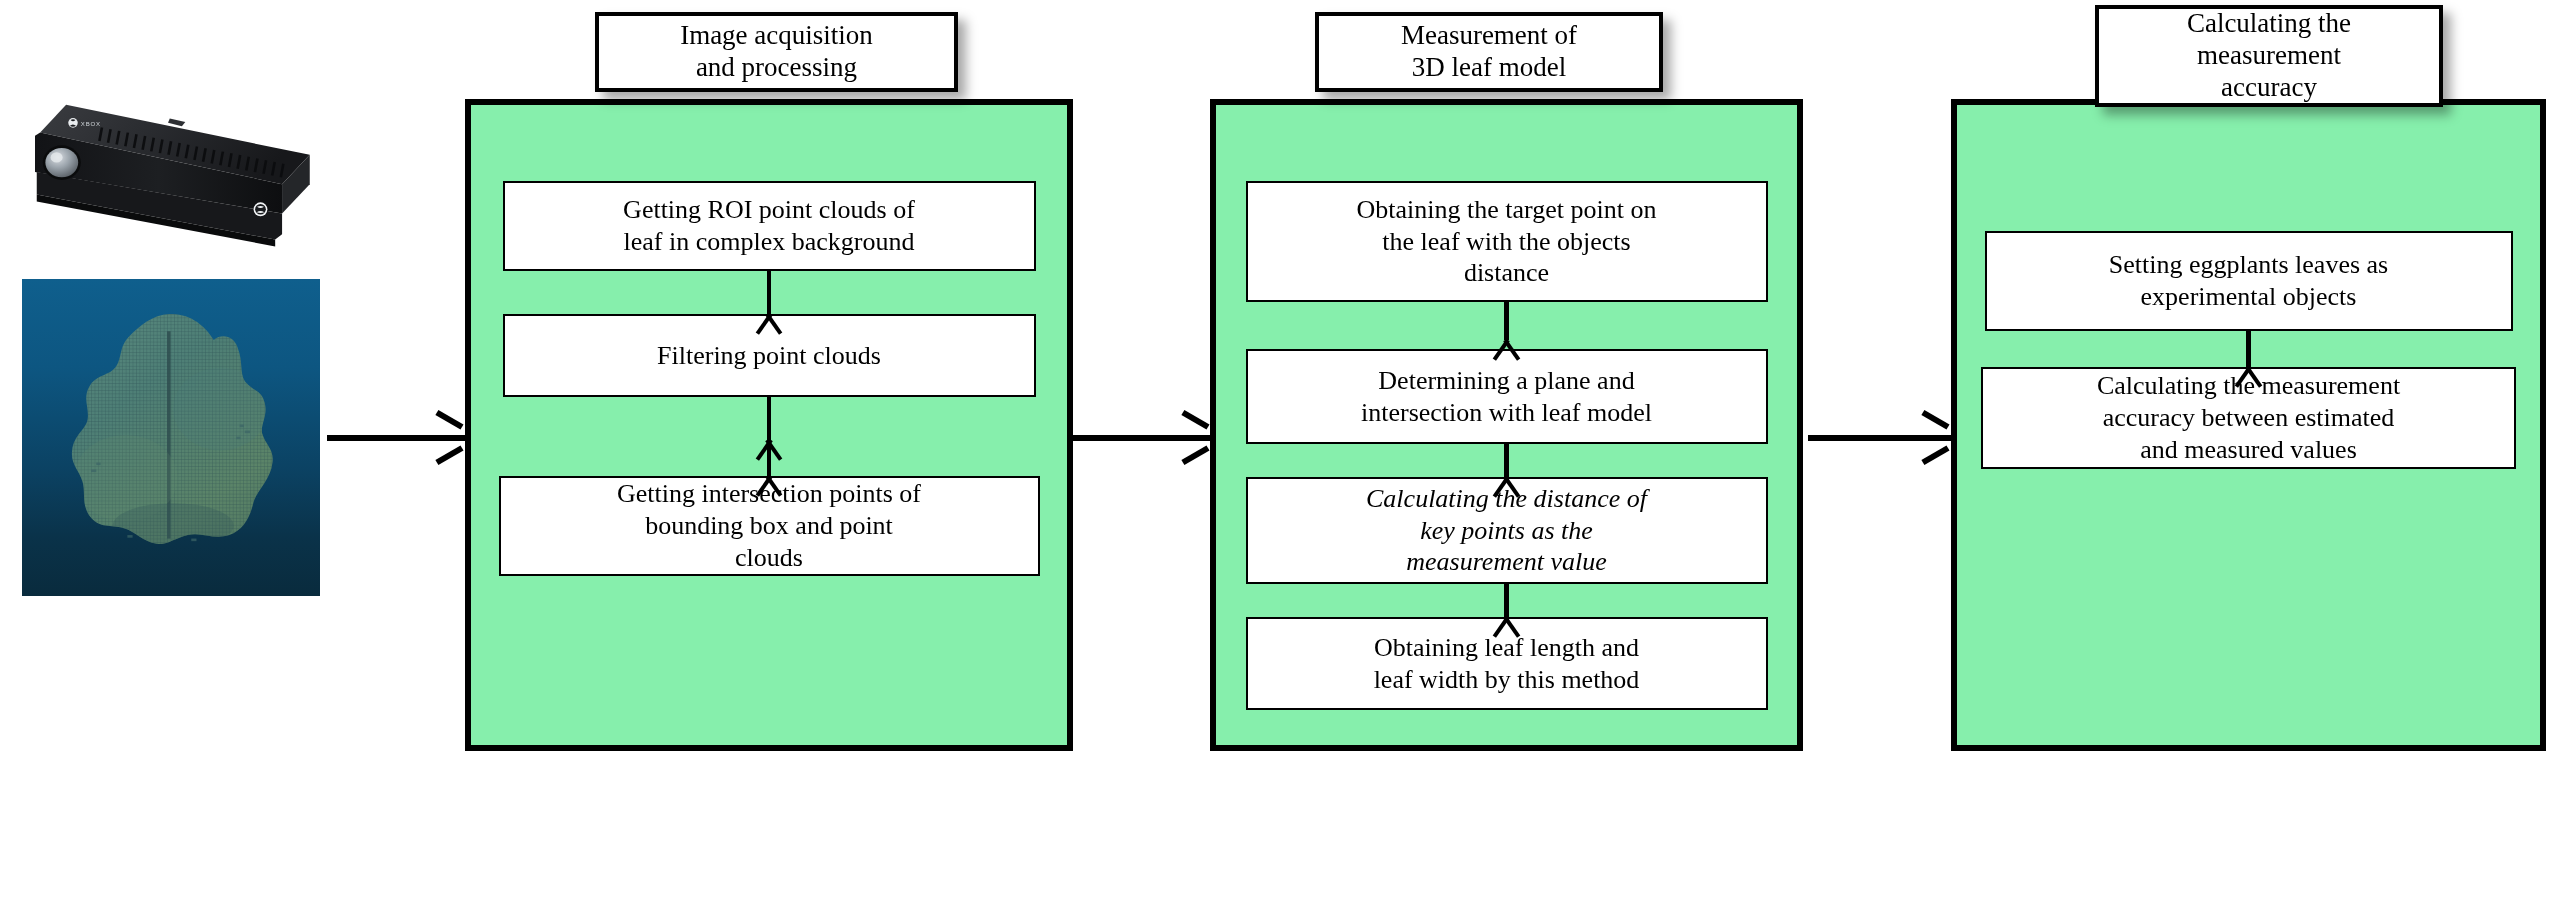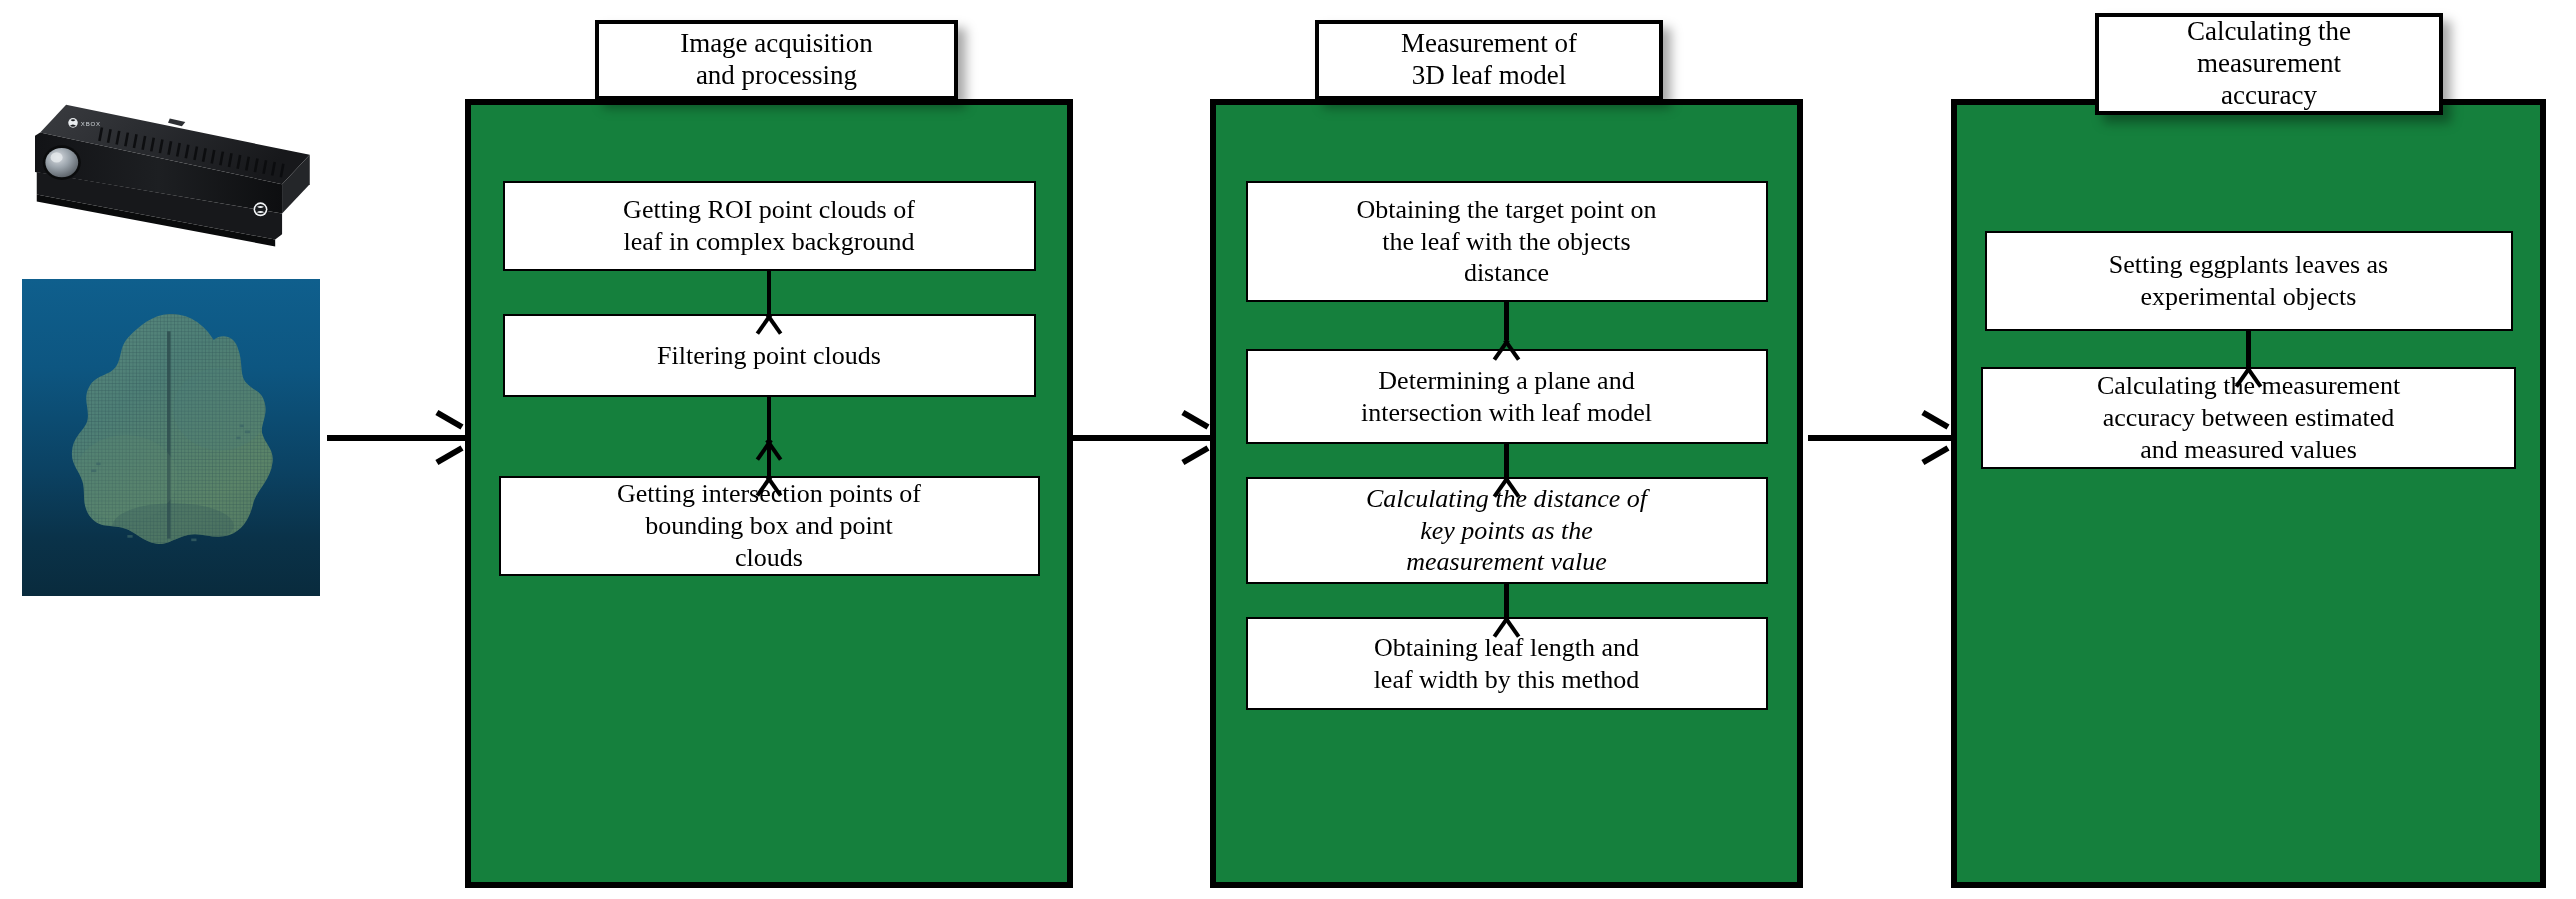--- a/index.html
+++ b/index.html
@@ -70,43 +70,42 @@
     height: 6px;
     background: #000;
   }
   .h-arrow .head:before { top: 3.5px;  transform: rotate(30deg);  transform-origin: right center; }
   .h-arrow .head:after  { top: 25px; transform: rotate(-30deg); transform-origin: right center; }
 
   
   .group {
     position: absolute;
     top: 99px;
-    height: 789px;
+    height: 652px;
     border: 6px solid #000;
     box-sizing: border-box;
-    background: #15803d;
+    background: #86efac;
   }
 
   
   .group-header {
     position: absolute;
     top: 12px;
     border: 4.3px solid #000;
     background: #ffffff;
     box-sizing: border-box;
     box-shadow: 7.8px 7.8px 10.4px rgba(0,0,0,0.34);
     display: flex;
     align-items: center;
     justify-content: center;
     text-align: center;
     z-index: 5;
     line-height: 1.18;
     font-size: 27px;
     padding: 7px 8.7px;
-    margin-top: 8px;
   }
 
   
   .steps {
     position: absolute;
     left: 0;
     right: 0;
     top: 0;
     display: flex;
     flex-direction: column;

